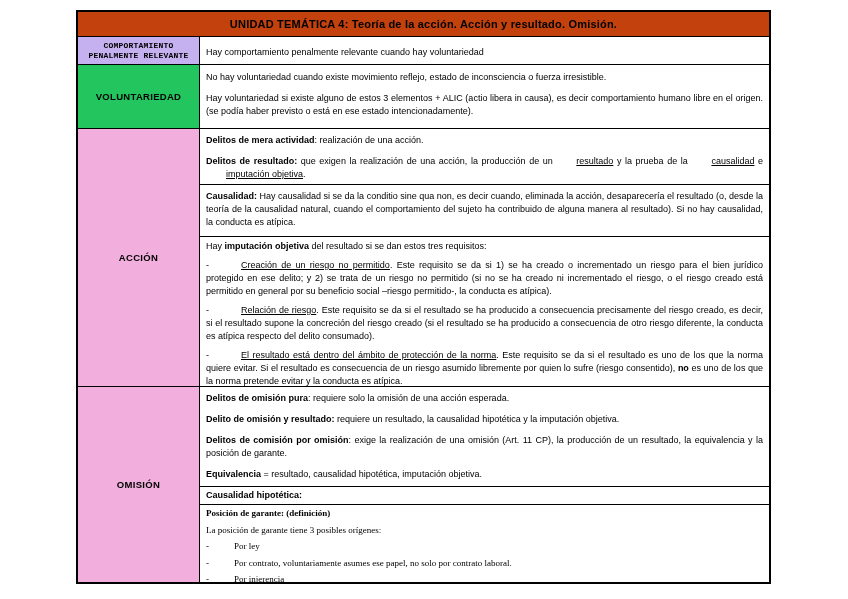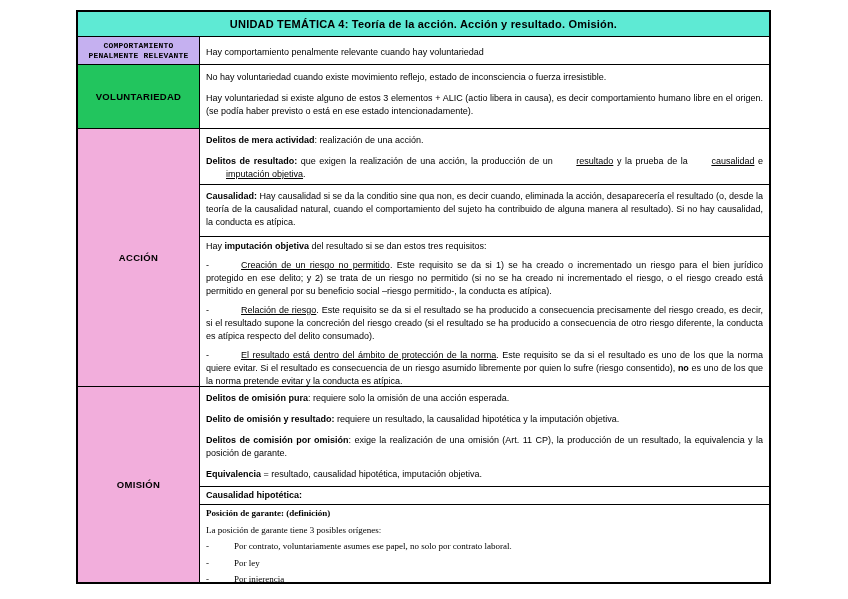--- a/index.html
+++ b/index.html
@@ -6,21 +6,21 @@
   body{
     width:848px;height:599px;background:#ffffff;
     font-family:"Liberation Sans",sans-serif;color:#000;
     position:relative;overflow:hidden;
   }
   .doc-table{
     position:absolute;left:76px;top:10px;width:695px;height:574px;
     border:2.5px solid #000;box-sizing:border-box;background:#fff;
   }
   .title-row{
-    height:24px;background:#5eead4;
+    height:24px;background:#c2410c;
     display:flex;align-items:center;justify-content:center;
     font-weight:bold;font-size:11px;letter-spacing:.2px;box-sizing:border-box;
   }
   .row{display:flex;border-top:1.5px solid #000;box-sizing:border-box;}
   .label-cell{
     width:122px;flex:0 0 122px;border-right:1.5px solid #000;box-sizing:border-box;
     display:flex;align-items:center;justify-content:center;text-align:center;
     font-weight:bold;font-size:9.5px;letter-spacing:.3px;padding:2px 4px;
   }
   .bg-comportamiento{background:#C5B0F0;}
@@ -119,20 +119,20 @@
           <div class="para"><span class="b">Delito de omisión y resultado:</span><span> requiere un resultado, la causalidad hipotética y la imputación objetiva.</span></div>
           <div class="para"><span class="b">Delitos de comisión por omisión</span><span>: exige la realización de una omisión (Art. 11 CP), la producción de un resultado, la equivalencia y la posición de garante.</span></div>
           <div class="para"><span class="b">Equivalencia</span><span> = resultado, causalidad hipotética, imputación objetiva.</span></div>
         </div>
       <div class="content-cell cell-causalidad-hipotetica">
           <div class="para"><span class="b">Causalidad hipotética:</span></div>
         </div>
       <div class="content-cell cell-garante">
           <div class="para"><span class="b">Posición de garante: (definición)</span></div>
           <div class="para"><span>La posición de garante tiene 3 posibles orígenes:</span></div>
+          <div class="para dash-lg"><span class="dash-marker">-</span><span>Por ley</span></div>
           <div class="para dash-lg"><span class="dash-marker">-</span><span>Por contrato, voluntariamente asumes ese papel, no solo por contrato laboral.</span></div>
-          <div class="para dash-lg"><span class="dash-marker">-</span><span>Por ley</span></div>
           <div class="para dash-lg"><span class="dash-marker">-</span><span>Por injerencia</span></div>
         </div>
     </div>
   </div>
 
 </div>
 
 </body></html>

